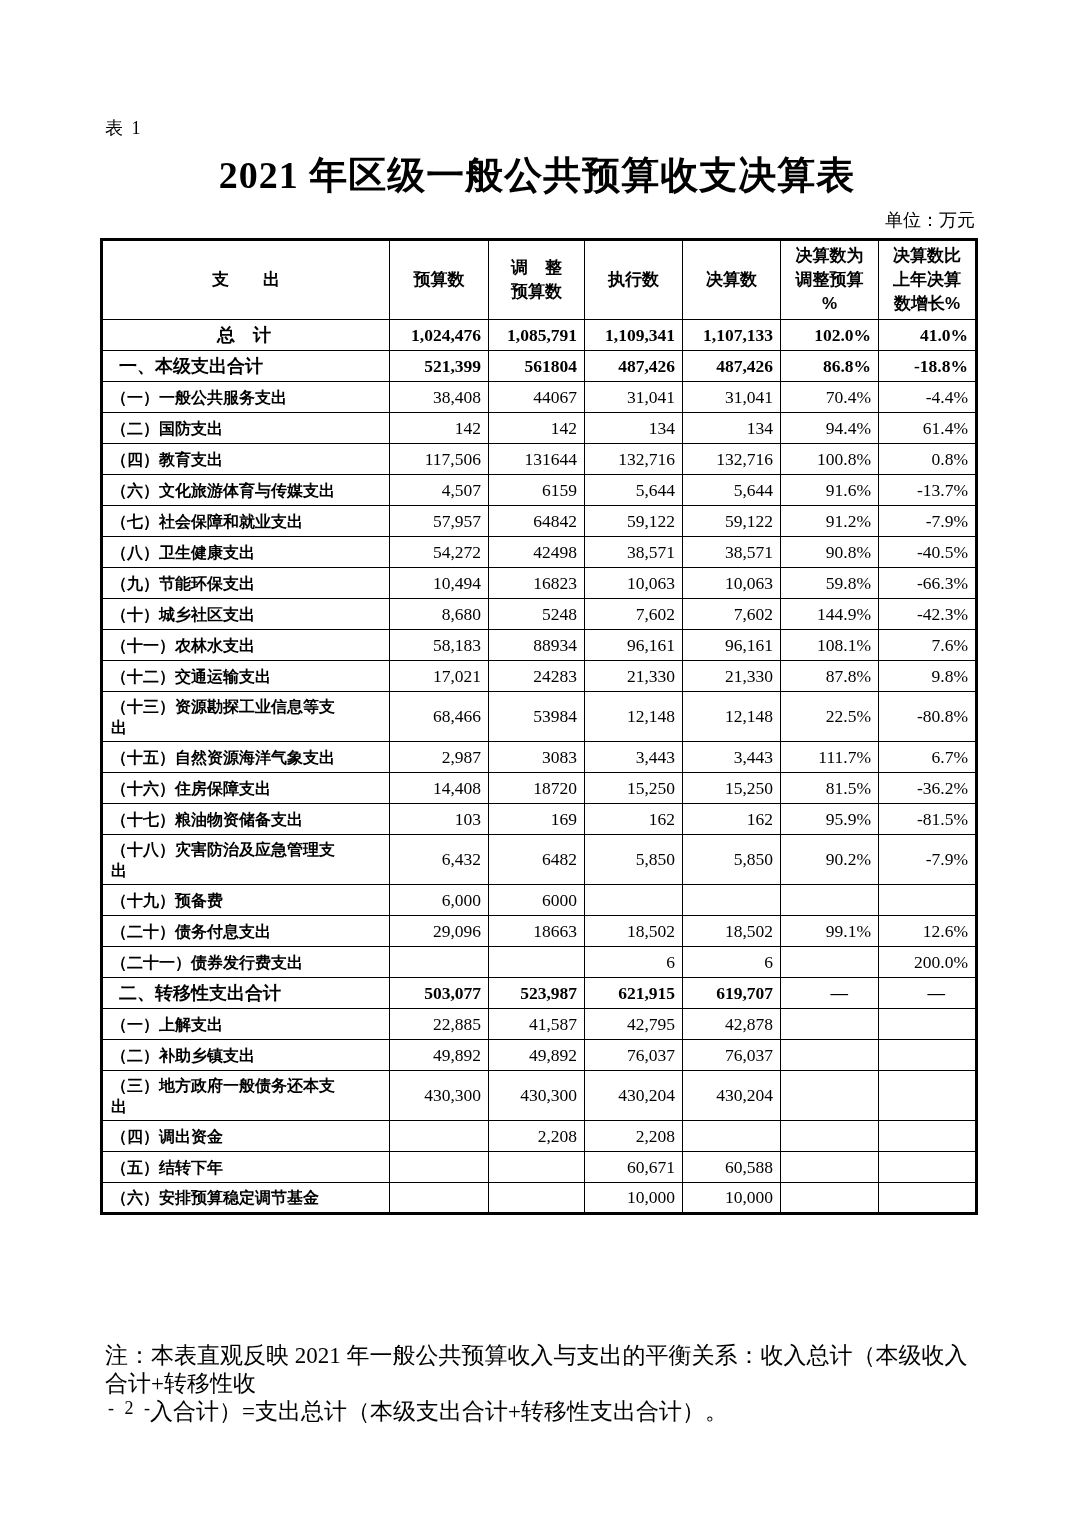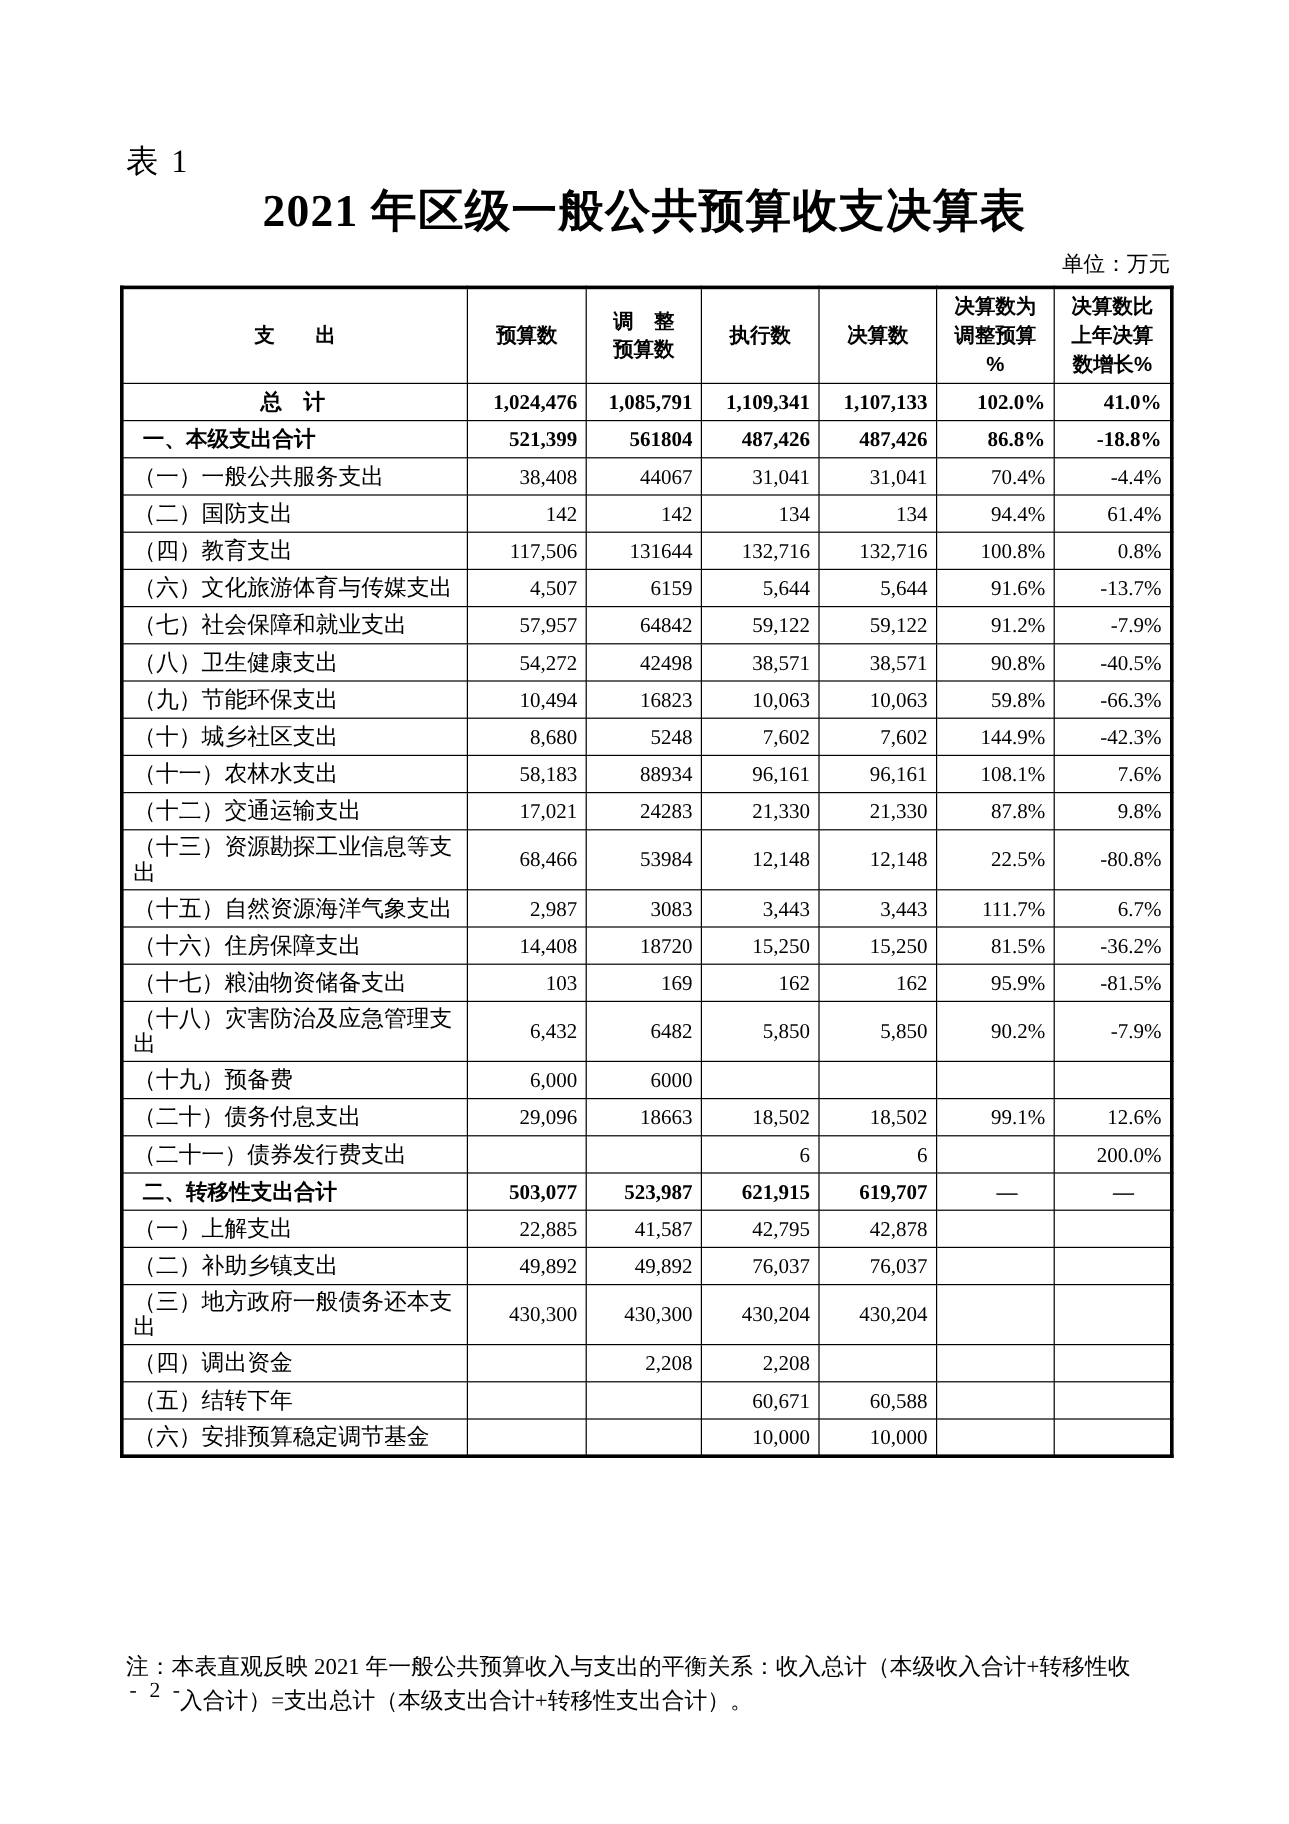--- a/index.html
+++ b/index.html
@@ -8,21 +8,21 @@
     position:relative;
     width:1074px; height:1520px;
     background:#ffffff;
     color:#000000;
     margin:0 auto;
     overflow:hidden;
     font-family:"Liberation Serif","DejaVu Serif",serif;
   }
   .table-label {
     position:absolute; left:105px; top:116px;
-    font-size:27px; letter-spacing:2px;
+    font-size:18px; letter-spacing:2px;
   }
   .doc-title {
     position:absolute; left:0; top:150px; width:1074px;
     text-align:center;
     font-size:38px; font-weight:bold; letter-spacing:1px;
     font-family:"Liberation Serif","DejaVu Serif",serif;
   }
   .unit-note {
     position:absolute; left:100px; top:208px; width:875px;
     text-align:right; font-size:18px;
@@ -46,45 +46,46 @@
   thead th {
     font-family:"Liberation Sans","DejaVu Sans",sans-serif;
     font-weight:bold;
     font-size:17px; line-height:24px;
     text-align:center; vertical-align:middle;
     white-space:pre-line;
   }
   tbody tr { height:31px; }
   tbody tr.tall { height:50px; }
   td.label {
-    font-size:19px;
+    font-size:16px;
     text-align:left;
     padding:1px 4px 1px 8px;
     vertical-align:middle;
     white-space:pre-line;
     line-height:21px;
+    font-weight:bold;
   }
   td.num {
     font-size:17.5px;
     text-align:right;
     padding:1px 7px 1px 2px;
     vertical-align:middle;
   }
   tr.total td.label, tr.section td.label {
     font-family:"Liberation Sans","DejaVu Sans",sans-serif;
     font-weight:bold;
     font-size:18px;
   }
   tr.total td.label { text-align:center; padding-left:0; }
   tr.section td.label { padding-left:16px; }
   tr.total td.num, tr.section td.num { font-weight:bold; }
   td.num.dash { padding-right:30px; }
   .footnote {
-    position:absolute; left:105px; top:1376px; width:880px;
-    font-size:19px; line-height:28px;
+    position:absolute; left:105px; top:1342px; width:880px;
+    font-size:23px; line-height:28px;
   }
   .footnote .fn-line2 { padding-left:45px; }
   .page-number {
     position:absolute; left:108px; top:1398px;
     font-size:18px; letter-spacing:3px;
   }
 </style>
 </head>
 <body>
 

